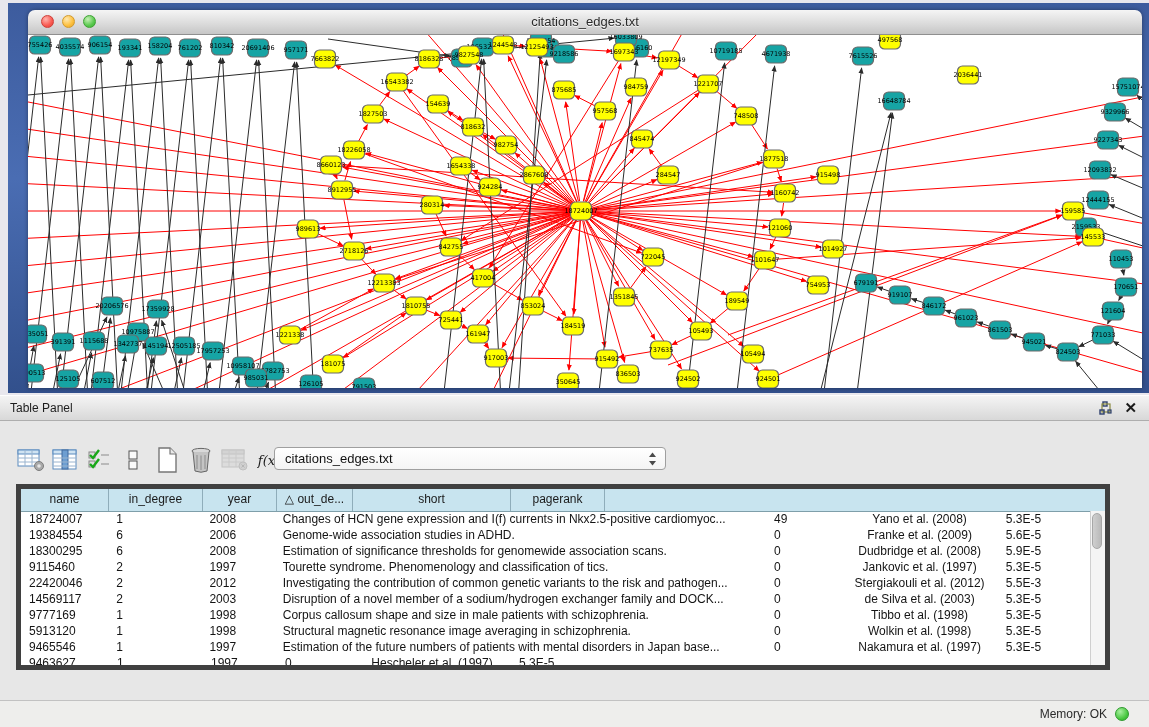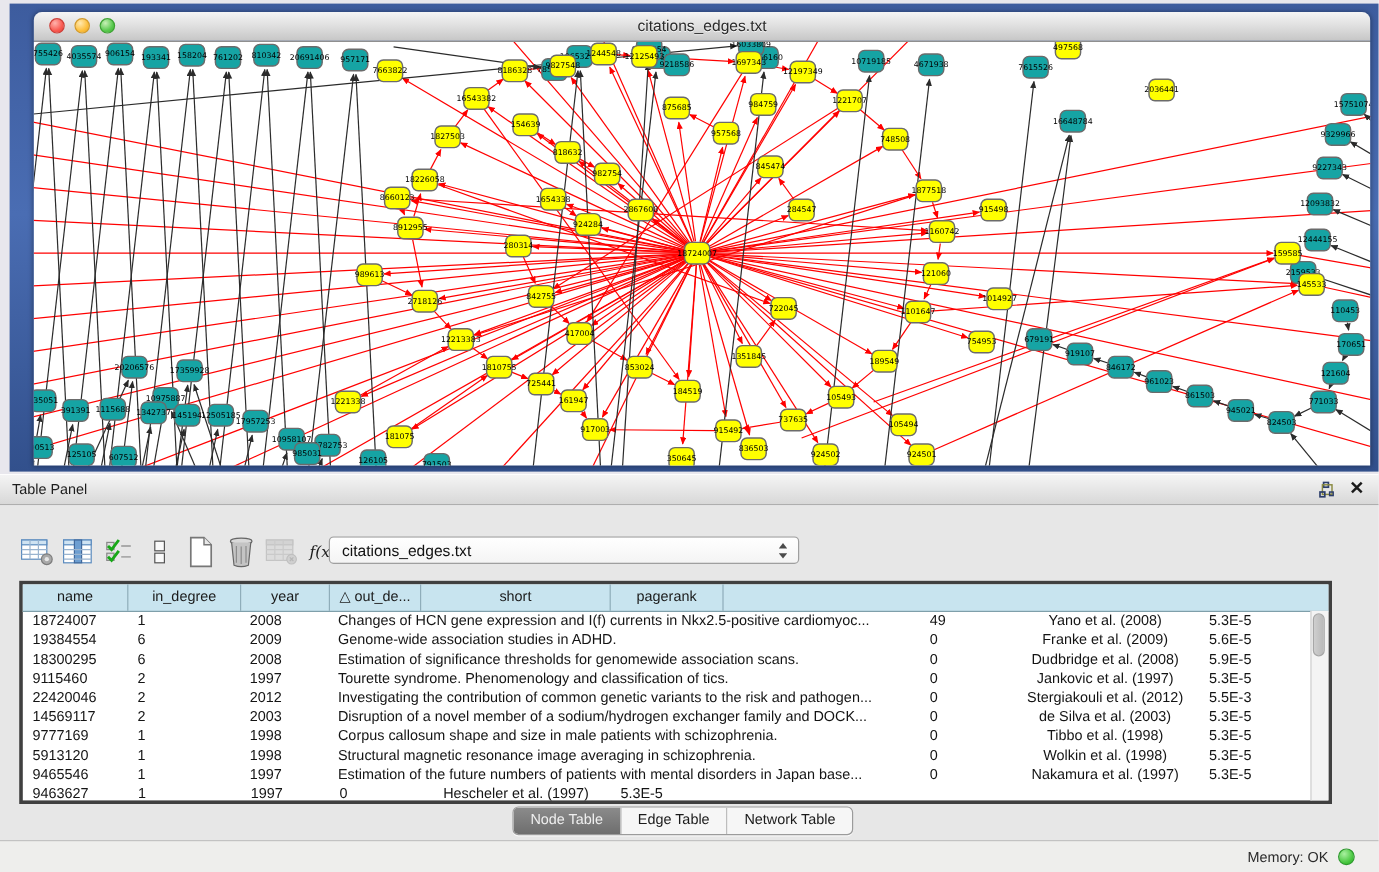--- a/index.html
+++ b/index.html
@@ -30,21 +30,21 @@
   
   #toolbar{position:absolute;left:14px;top:20px;height:38px;display:flex;align-items:center;}
   .tbtn{width:34px;height:34px;display:flex;align-items:center;justify-content:center;}
   .fx-label{font-size:13px;color:#1a1a1a;font-family:"DejaVu Serif",serif;font-style:italic;}
   #table-combo{position:absolute;left:274px;top:26px;width:392px;height:23px;box-sizing:border-box;
     background:linear-gradient(180deg,#ffffff,#f4f4f4);border:1px solid #9f9f9f;border-radius:4px;}
   #combo-value{position:absolute;left:10px;top:0;line-height:21px;font-size:13px;color:#111;}
   #combo-arrows{position:absolute;right:8px;top:4px;}
   
   #ntable{position:absolute;left:16px;top:63px;width:1094px;height:186px;box-sizing:border-box;
-    background:#fff;border:3px solid #404040;}
+    background:#fff;border:5px solid #404040;}
   #thead{display:flex;height:22px;background:#c8e4ef;border-bottom:1px solid #7f9faa;}
   .th{box-sizing:border-box;height:22px;line-height:21px;text-align:center;font-size:12px;color:#1a1a1a;
       border-right:1px solid #8fadba;overflow:hidden;white-space:nowrap;}
   #tbody{position:absolute;left:0;top:22px;right:14px;bottom:0;overflow:hidden;}
   .tr{display:flex;height:16px;}
   .td{box-sizing:border-box;height:16px;line-height:16px;font-size:12px;color:#141414;
       padding-left:8px;overflow:hidden;white-space:nowrap;}
   .td.center{text-align:center;padding-left:0;}
   #vscroll{position:absolute;right:0;top:22px;bottom:0;width:14px;background:#f4f4f4;border-left:1px solid #cfcfcf;}
   #vthumb{position:absolute;left:1px;top:2px;width:10px;height:36px;border-radius:5px;
@@ -870,21 +870,21 @@
             <div class="td" style="width: 94px;">1</div>
             <div class="td" style="width: 74px;">2008</div>
             <div class="td" style="width: 496px;">Changes of HCN gene expression and I(f) currents in Nkx2.5-positive cardiomyoc...</div>
             <div class="td" style="width: 76px;">49</div>
             <div class="td center" style="width: 158px;">Yano et al. (2008)</div>
             <div class="td" style="width: 94px;">5.3E-5</div>
           </div>
           <div class="tr">
             <div class="td" style="width: 88px;">19384554</div>
             <div class="td" style="width: 94px;">6</div>
-            <div class="td" style="width: 74px;">2009</div>
+            <div class="td" style="width: 74px;">2006</div>
             <div class="td" style="width: 496px;">Genome-wide association studies in ADHD.</div>
             <div class="td" style="width: 76px;">0</div>
             <div class="td center" style="width: 158px;">Franke et al. (2009)</div>
             <div class="td" style="width: 94px;">5.6E-5</div>
           </div>
           <div class="tr">
             <div class="td" style="width: 88px;">18300295</div>
             <div class="td" style="width: 94px;">6</div>
             <div class="td" style="width: 74px;">2008</div>
             <div class="td" style="width: 496px;">Estimation of significance thresholds for genomewide association scans.</div>
@@ -953,25 +953,20 @@
             <div class="td" style="width: 76px;">0</div>
             <div class="td center" style="width: 158px;">Hescheler et al. (1997)</div>
             <div class="td" style="width: 94px;">5.3E-5</div>
           </div>
         </div>
       <div id="vscroll">
         <div id="vthumb"></div>
       </div>
     </div>
 
-    <div id="table-tabs">
-      <span class="seg active">Node Table</span>
-      <span class="seg">Edge Table</span>
-      <span class="seg">Network Table</span>
-    </div>
   </div>
 
   <div id="status-bar">
     <span id="memory-label">Memory: OK</span>
     <span id="memory-dot"></span>
   </div>
 
 </div>
 
 </body></html>

